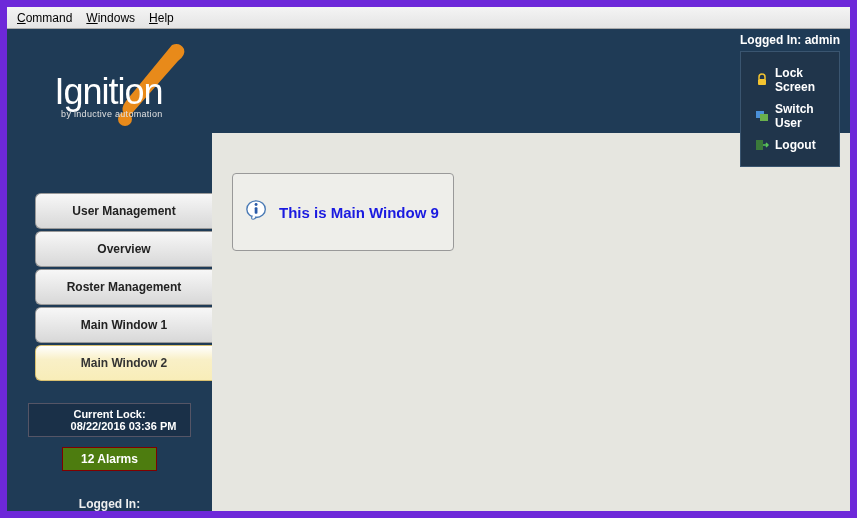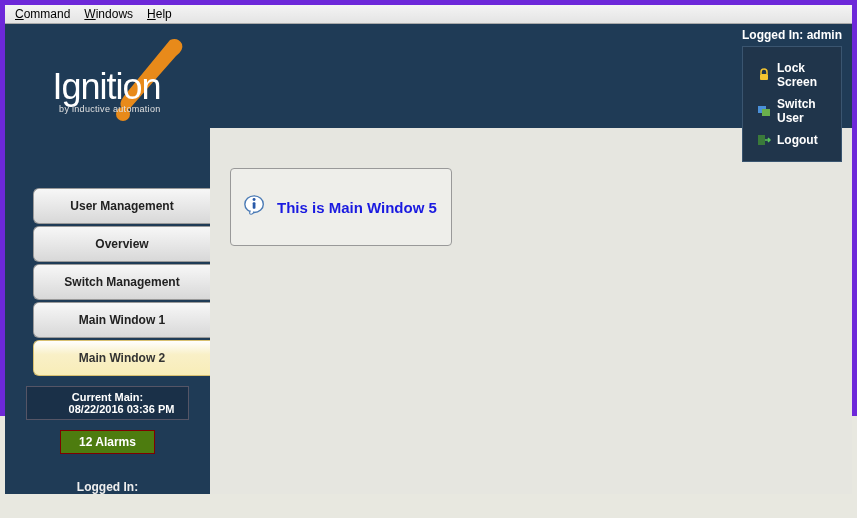--- a/index.html
+++ b/index.html
@@ -6,24 +6,25 @@
     body {
       width: 857px;
       height: 518px;
       font-family: Arial, sans-serif;
       font-size: 12px;
       background: #e8e8e0;
       overflow: hidden;
     }
     .window-frame {
       width: 857px;
-      height: 416px;
-      border: 5px solid #6d28d9;
+      height: 518px;
+      border: 7px solid #6d28d9;
       display: flex;
       flex-direction: column;
+      justify-content: flex-end;
     }
     .menubar {
       height: 22px;
       background: linear-gradient(#f4f4f4, #e4e4e4);
       border-bottom: 1px solid #aaa;
       display: flex;
       align-items: center;
       padding-left: 6px;
       font-size: 12px;
     }
@@ -224,28 +225,28 @@
         </svg>
         <div class="logo-text">
           <div class="brand">Ignition</div>
           <div class="brand-sub">by inductive automation</div>
         </div>
       </div>
 
       <div class="nav-area">
         <div class="nav-tab">User Management</div>
         <div class="nav-tab">Overview</div>
-        <div class="nav-tab">Switch Management</div>
+        <div class="nav-tab">Roster Management</div>
         <div class="nav-tab">Main Window 1</div>
         <div class="nav-tab active">Main Window 2</div>
       </div>
 
       <div class="footer-area">
         <div class="time-box">
-          <span>Current Main:</span>
+          <span>Current Lock:</span>
           <span class="time-val">08/22/2016 03:36 PM</span>
         </div>
         <div class="alarm-btn">12 Alarms</div>
         <div class="logged-footer">Logged In:</div>
       </div>
     </div>
 
     <div class="content-area">
       <div class="topbar"></div>
 
@@ -284,18 +285,18 @@
 
       <div class="info-card">
         <span>
           <svg class="info-icon" width="26" height="26" viewBox="0 0 26 26">
             <ellipse cx="12" cy="11" rx="10" ry="9" fill="#fff" stroke="#4a7ab5" stroke-width="1.5"></ellipse>
             <path d="M 8 18 Q 6 22 9 22 Q 11 22 12 19" fill="#fff" stroke="#4a7ab5" stroke-width="1.2"></path>
             <circle cx="12" cy="6" r="1.6" fill="#2a5aa8"></circle>
             <rect x="10.5" y="9" width="3" height="7" rx="1" fill="#2a5aa8"></rect>
           </svg>
         </span>
-        <span class="info-text">This is Main Window 5</span>
+        <span class="info-text">This is Main Window 9</span>
       </div>
 
     </div>
   </div>
 </div>
 
 </body></html>

